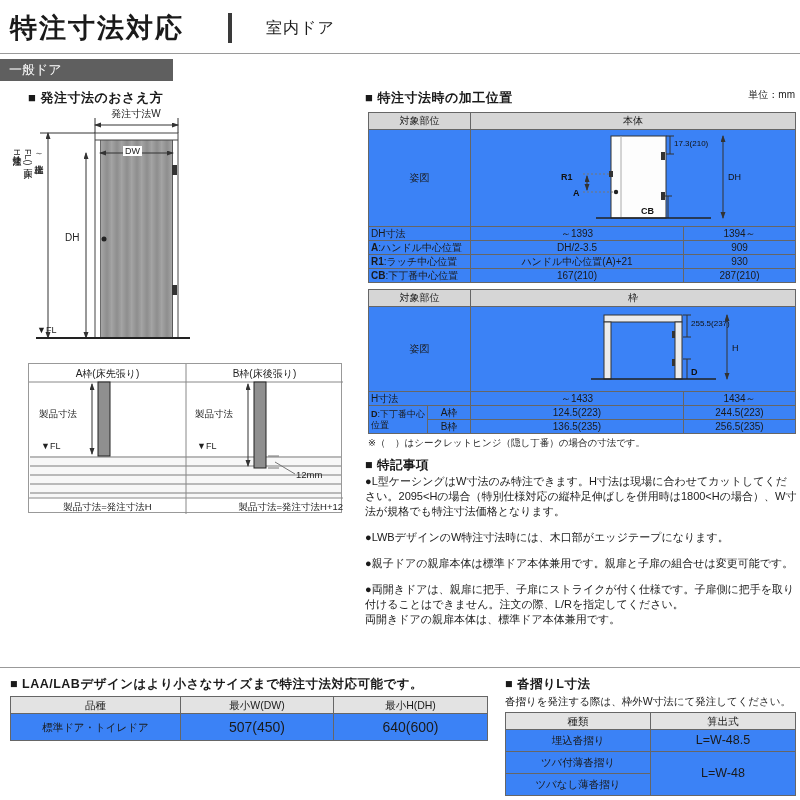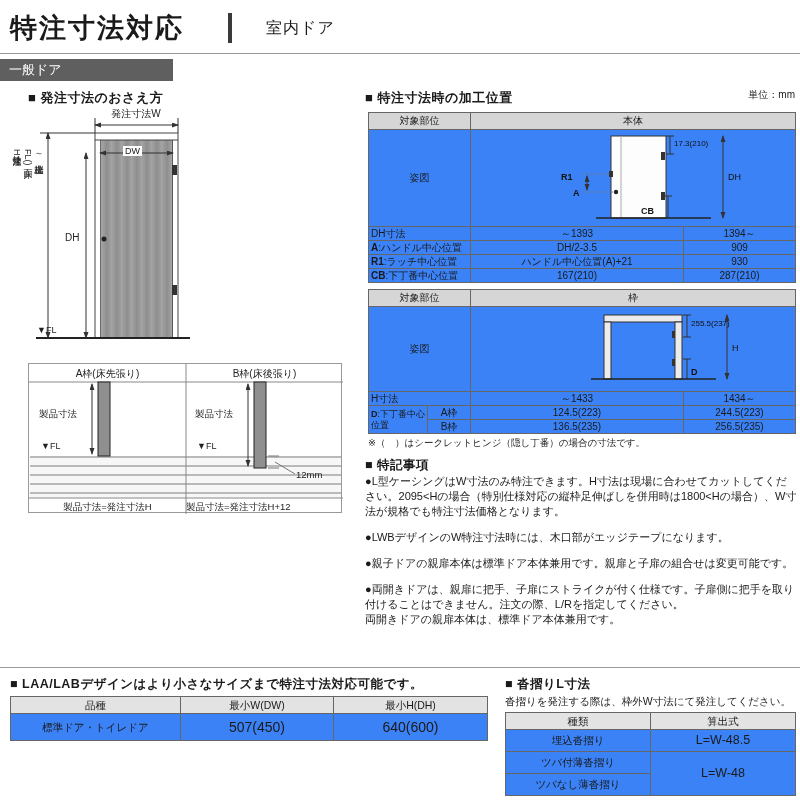--- a/index.html
+++ b/index.html
@@ -111,21 +111,21 @@
       <line class="thin" x1="246" y1="98" x2="266" y2="110"></line>
     </svg>
     <span class="abs lbl" style="left:0;top:3px;width:157px;text-align:center;font-size:10px;">A枠(床先張り)</span>
     <span class="abs lbl" style="left:157px;top:3px;width:157px;text-align:center;font-size:10px;">B枠(床後張り)</span>
     <span class="abs lbl" style="left:10px;top:44px;font-size:9.5px;">製品寸法</span>
     <span class="abs lbl" style="left:166px;top:44px;font-size:9.5px;">製品寸法</span>
     <span class="abs lbl" style="left:12px;top:77px;font-size:9px;">▼FL</span>
     <span class="abs lbl" style="left:168px;top:77px;font-size:9px;">▼FL</span>
     <span class="abs lbl" style="left:267px;top:105px;font-size:9.5px;">12mm</span>
     <span class="abs lbl" style="left:0;top:137px;width:157px;text-align:center;font-size:9.5px;">製品寸法=発注寸法H</span>
-    <span class="abs lbl" style="left:157px;top:137px;width:157px;text-align:left;font-size:9.5px;">製品寸法=発注寸法H+12</span>
+    <span class="abs lbl" style="left:157px;top:137px;width:157px;text-align:right;font-size:9.5px;">製品寸法=発注寸法H+12</span>
   </div>
 
   <div class="abs sec-h" style="left:365px;top:89px;">■ 特注寸法時の加工位置</div>
   <div class="abs" style="left:700px;top:88px;width:95px;text-align:right;font-size:10px;">単位：mm</div>
 
   <table class="spec" style="left:368px;top:112px;width:427px;">
     <colgroup>
         <col style="width:102px">
         <col style="width:213px">
         <col style="width:112px">

